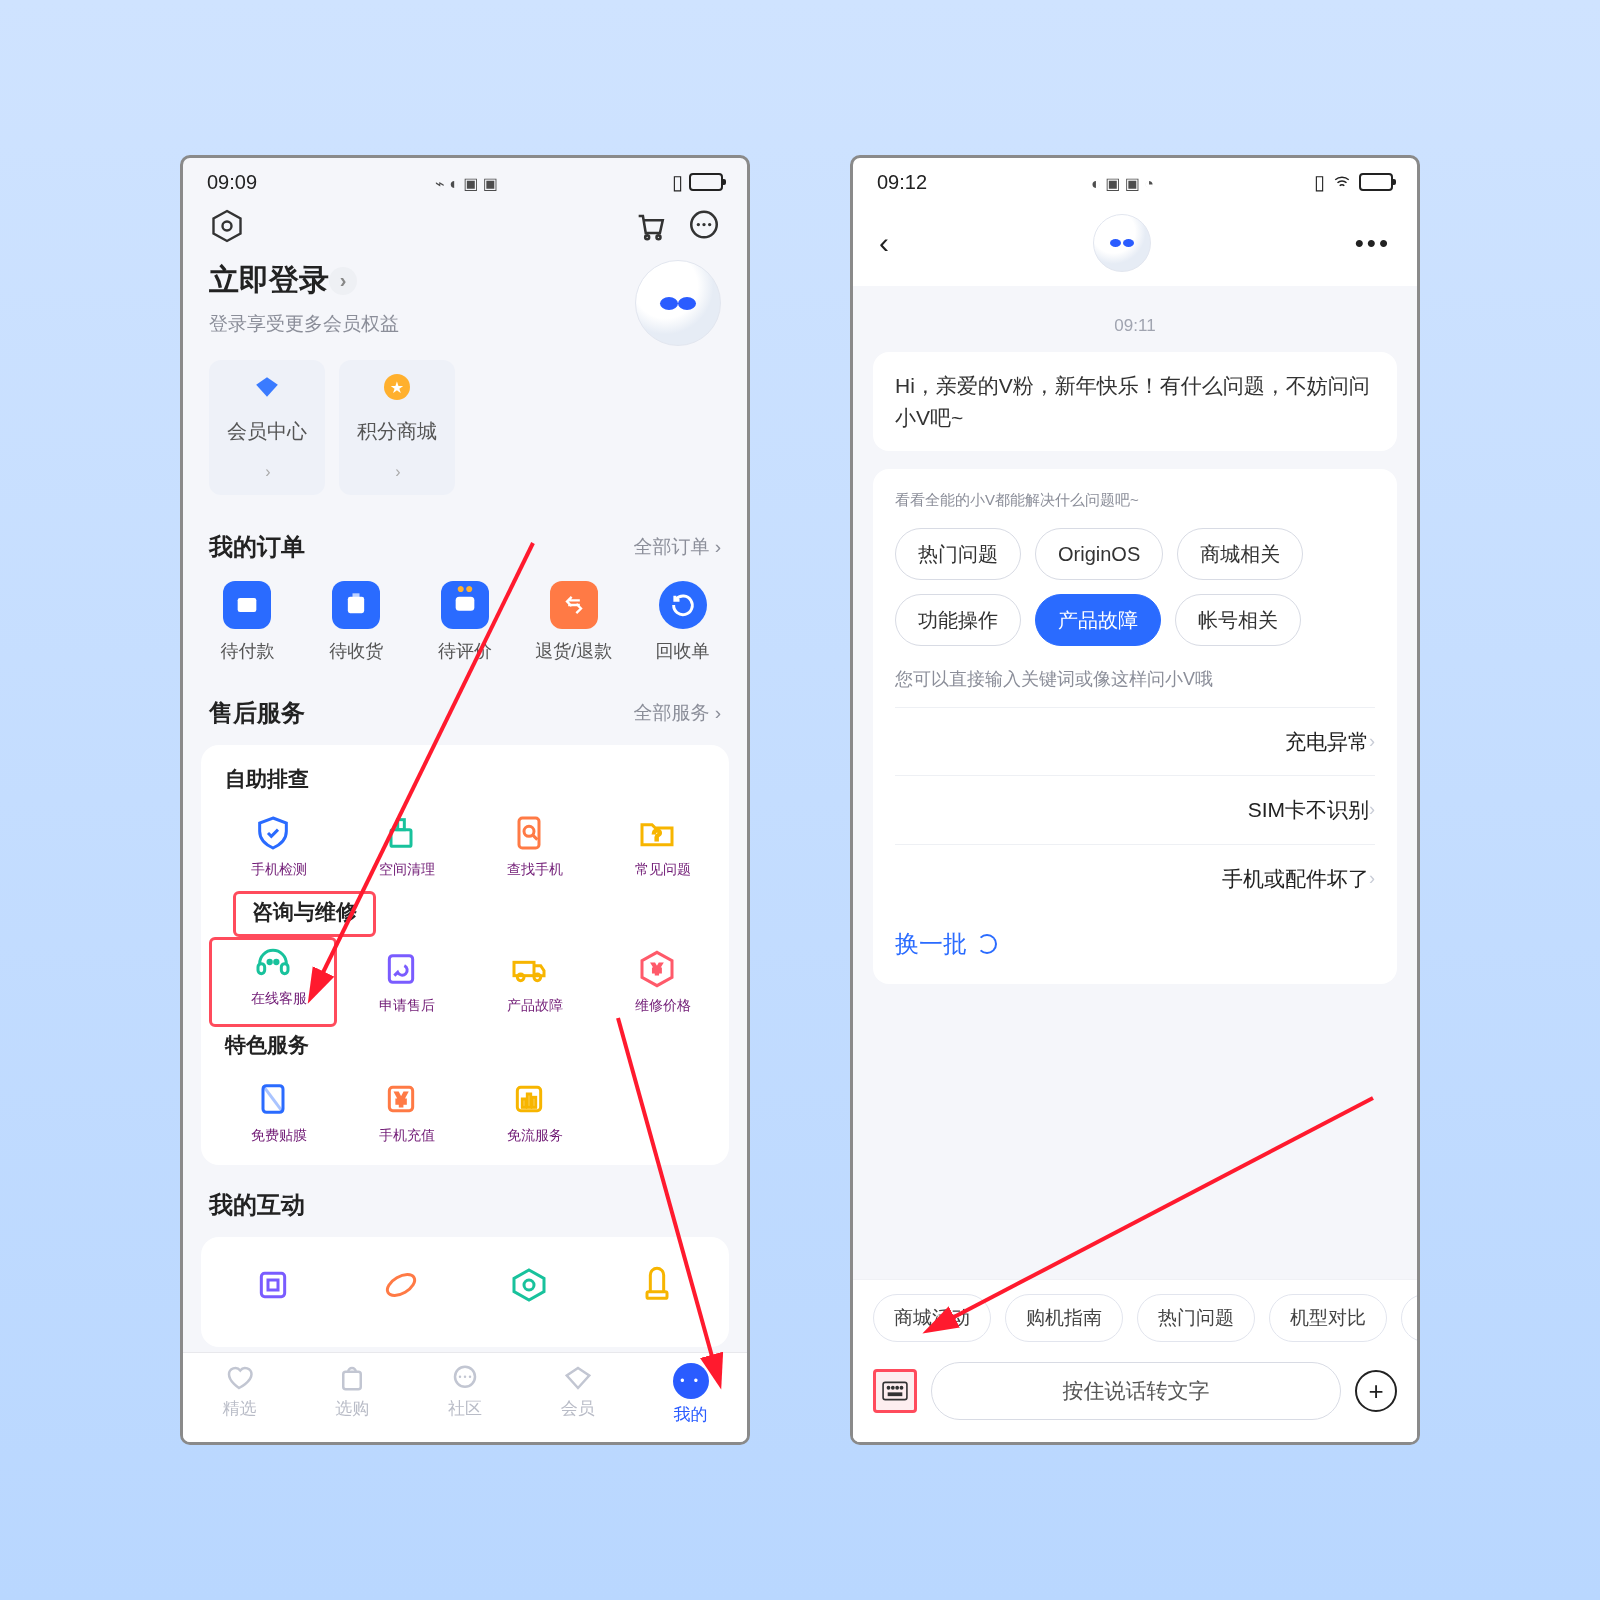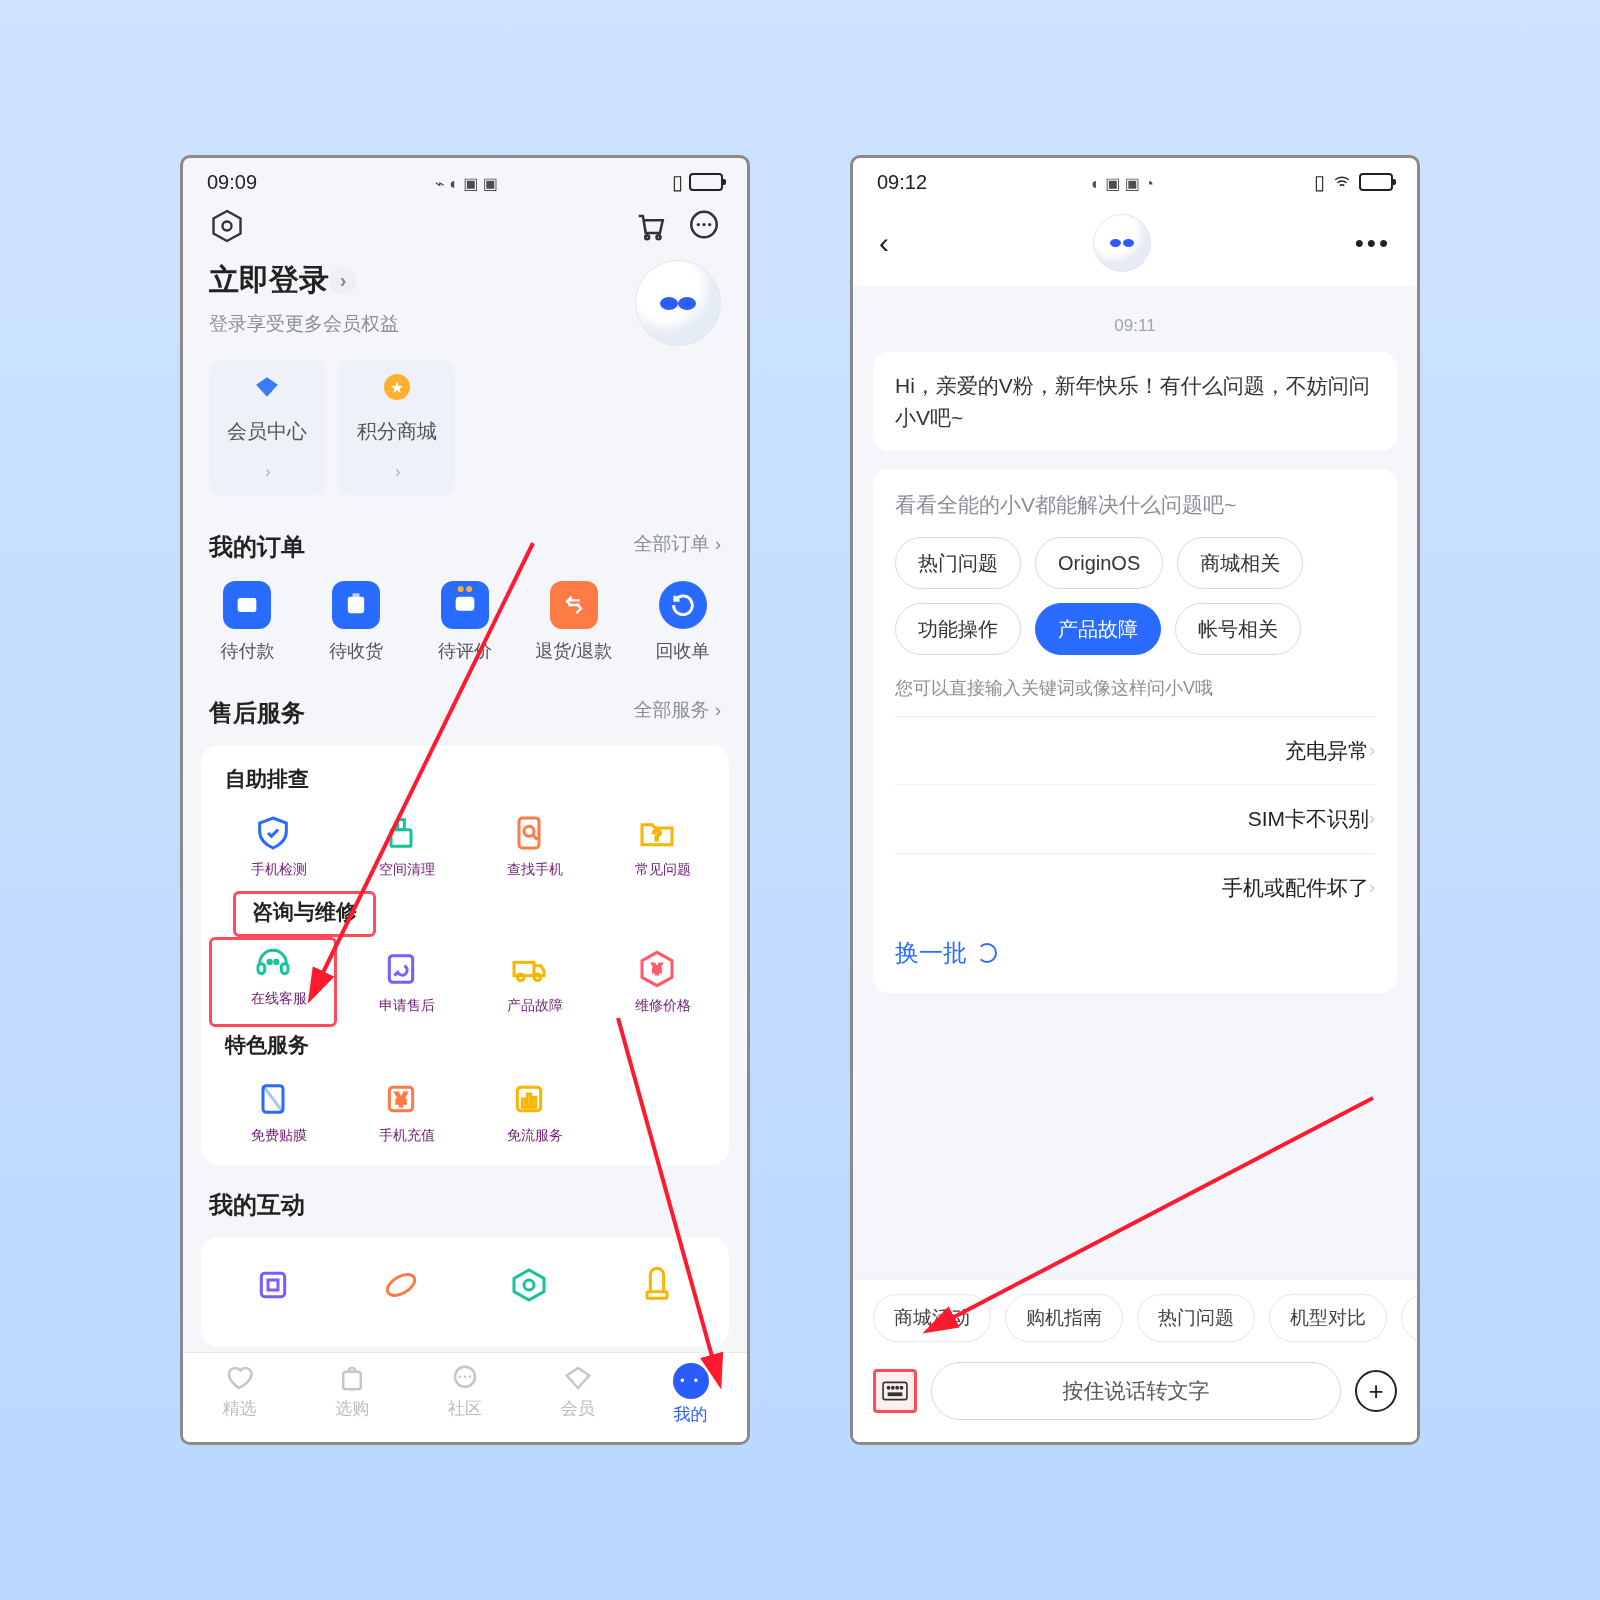--- a/index.html
+++ b/index.html
@@ -30,21 +30,21 @@
   .avatar-lg .eye { position:absolute; width:18px; height:13px; background:#2a5cff; border-radius:50%; top:36px; }
   .avatar-lg .e1{left:24px;} .avatar-lg .e2{right:24px;}
   .avatar-lg .hl { position:absolute; width:30px; height:30px; border-radius:50%; background:rgba(255,255,255,.8); top:8px; left:14px; }
   
   .pill-row { display:flex; gap:14px; padding: 0 26px 18px; }
   .pill { background:#eef1f8; border-radius:12px; padding:14px 18px; display:flex; align-items:center; gap:18px; font-size:20px; color:#555;flex-direction:column; }
   .dmd { width:26px; height:26px; }
   .star { width:26px; height:26px; background:#ffb02e; border-radius:50%; display:flex; align-items:center; justify-content:center; color:#fff; font-size:16px; }
   .chv { color:#aaa; font-size:16px; margin-left:2px; }
   
-  .section-hdr { display:flex; justify-content:space-between; align-items:flex-start; padding: 18px 26px 10px; }
+  .section-hdr { display:flex; justify-content:space-between; align-items:center; padding: 18px 26px 10px; }
   .section-hdr .t { font-size:24px; font-weight:700; color:#222; }
   .section-hdr .more { color:#8b8e99; font-size:19px; }
   
   .icon-row { display:flex; padding: 8px 10px 16px; }
   .icell { flex:1; display:flex; flex-direction:column; align-items:center; gap:10px; }
   .icell .lbl { font-size:18px; color:#555; }
   .sq { width:48px; height:48px; border-radius:12px; display:flex; align-items:center; justify-content:center; }
   .sq svg { width:28px; height:28px; }
   
   .card { background:#fff; margin: 6px 18px; border-radius:18px; padding: 16px 8px 8px; }
@@ -73,21 +73,21 @@
   .back { font-size:30px; color:#222; }
   .dots { font-size:26px; letter-spacing:3px; color:#222; }
   .avatar-sm { width:58px; height:58px; border-radius:50%; background: radial-gradient(circle at 35% 30%, #fff 0 40%, #e6ecf5 60% 100%); border:1px solid #e2e6ef; position:relative; }
   .avatar-sm .eye { position:absolute; width:11px; height:8px; background:#2a5cff; border-radius:50%; top:24px; }
   .avatar-sm .e1{left:16px;} .avatar-sm .e2{right:16px;}
   
   .chat-body { padding: 0 20px; background:#f5f6fa; height: calc(100% - 58px - 64px); overflow:hidden; margin-top:-2px; padding-top:20px;}
   .ts { text-align:center; color:#a0a4b0; font-size:17px; margin:10px 0 16px; }
   .bubble { background:#fff; border-radius:16px; padding:18px 22px; font-size:21px; color:#333; line-height:1.5; margin-bottom:18px; }
   .bubble.card2 { padding:20px 22px 22px; }
-  .b-head { color:#8b8e99; font-size:21px; margin-bottom:16px; }
+  .b-head { color:#8b8e99; font-size:15px; margin-bottom:16px; }
   .chips { display:flex; flex-wrap:wrap; gap:14px; margin-bottom:20px; }
   .chip { border:1px solid #d8dbe4; border-radius:999px; padding:10px 22px; font-size:20px; color:#333; }
   .chip.active { background:#2a6bff; color:#fff; border-color:#2a6bff; }
   .hint { color:#8b8e99; font-size:18px; margin:6px 0 14px; }
   .qrow { display:flex; justify-content:flex-end; align-items:center; padding:18px 0; border-top:1px solid #eef0f4; font-size:21px; color:#222; }
   .qrow:first-of-type { border-top:1px solid #eef0f4; }
   .qrow span.c { color:#c8ccd6; font-size:18px; }
   .refresh { color:#2a6bff; font-size:24px; padding-top:14px; display:flex; align-items:center; gap:10px; }
   .refresh .rf { width:20px; height:20px; border:2px solid #2a6bff; border-left-color:transparent; border-radius:50%; }
   

